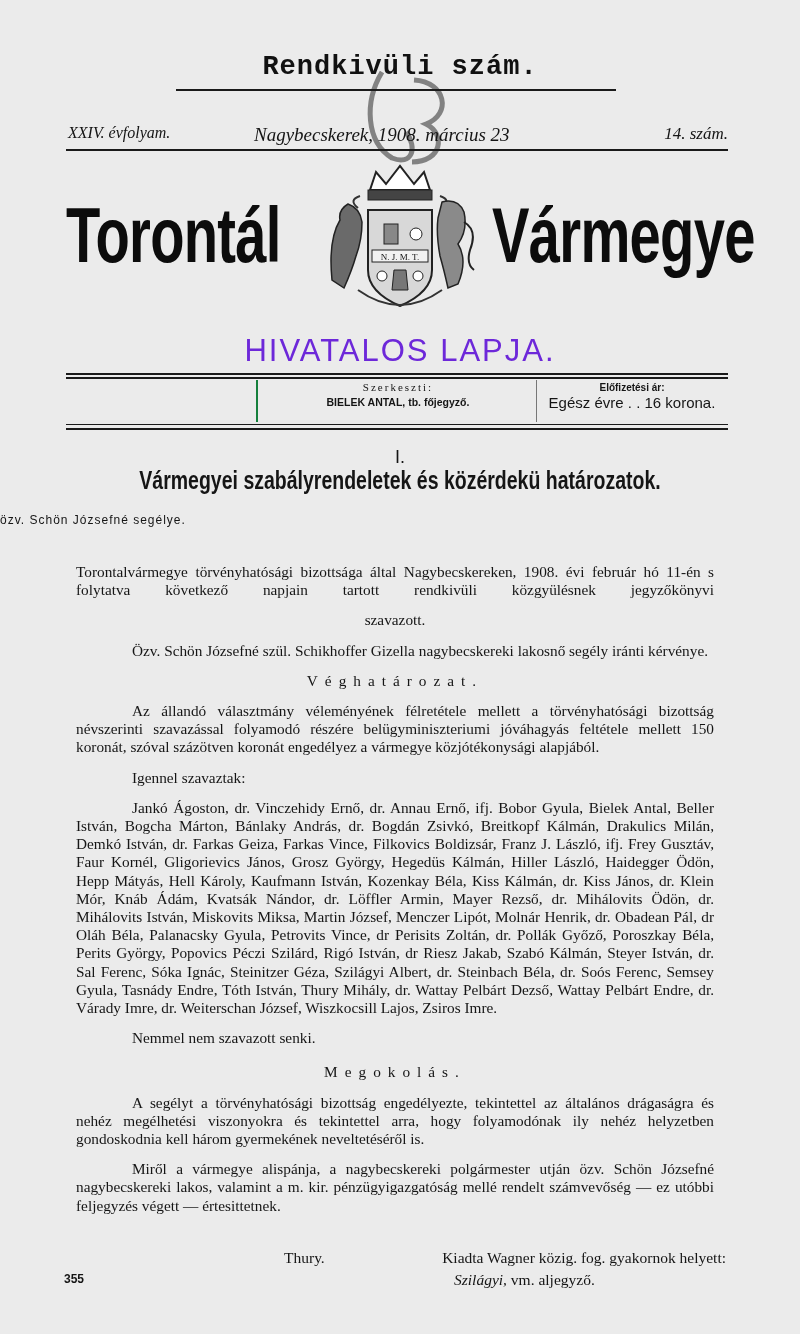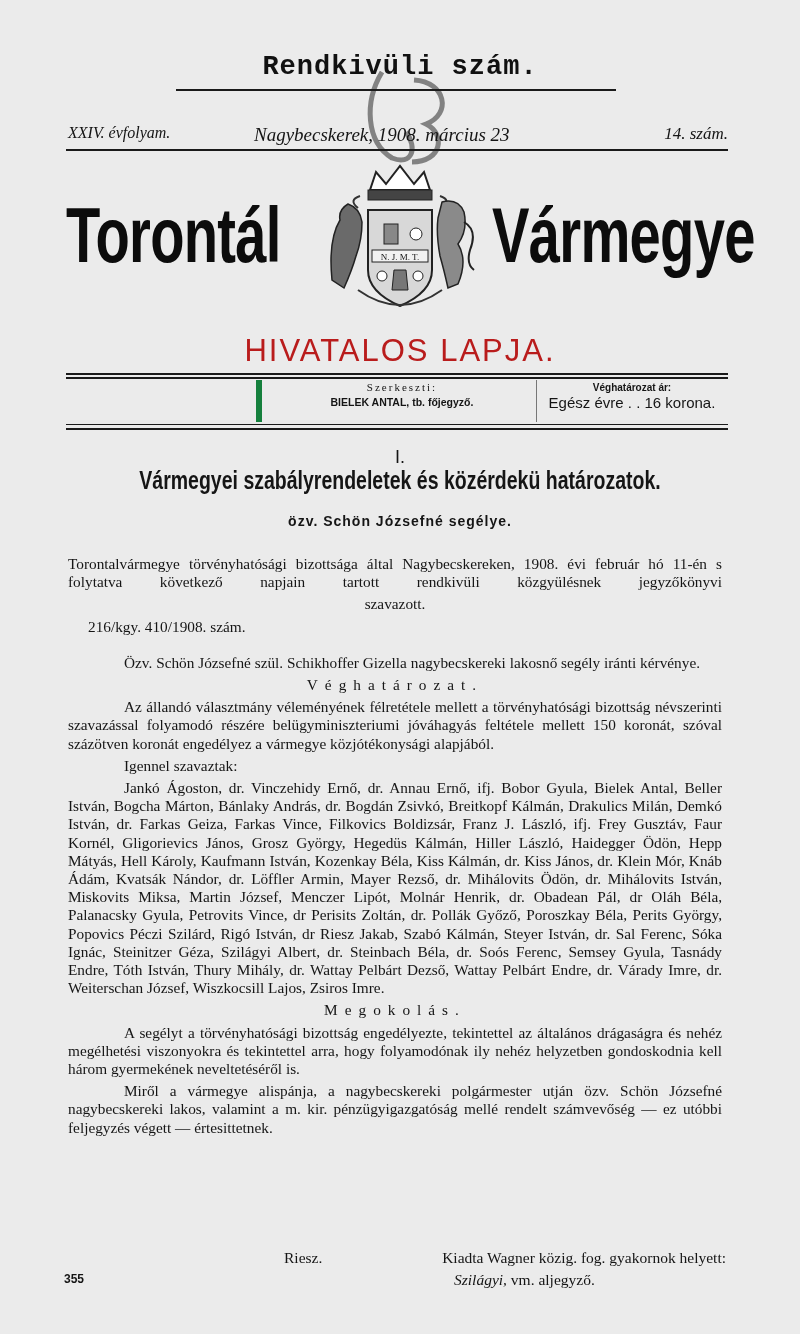--- a/index.html
+++ b/index.html
@@ -29,51 +29,51 @@
       top: 196px; font-family: "Liberation Sans", "DejaVu Sans", sans-serif;
       font-weight: bold; font-size: 78px; letter-spacing: -1px;
       transform: scaleX(0.72); transform-origin: left top; color: #0c0c0c;
       line-height: 1;
     }
     .mast-left { left: 66px; }
     .mast-right { left: 492px; }
     .subtitle {
       top: 333px; left: 0; width: 800px; text-align: center;
       font-family: "Liberation Sans", "DejaVu Sans", sans-serif;
-      font-size: 31px; letter-spacing: 2px; color: #b91c1c;
+      font-size: 31px; letter-spacing: 2px; color: #6d28d9;
     }
 
     .info-box { top: 380px; left: 66px; width: 660px; height: 42px; font-size: 11px; }
     .info-col { position: absolute; top: 0; height: 42px; text-align: center; line-height: 15px; }
     .info-col .t1 { display: block; }
     .info-col .t2 { display: block; font-family: "Liberation Sans", "DejaVu Sans", sans-serif; font-weight: bold; }
     .info-col.col1 { left: 0; width: 190px; }
     .info-col.col1 .t2 { letter-spacing: 2px; font-size: 10px; }
-    .info-col.col2 { left: 190px; width: 280px; border-left: 6px solid #15803d; }
+    .info-col.col2 { left: 190px; width: 280px; border-left: 2px solid #15803d; }
     .info-col.col2 .t1 { letter-spacing: 2px; }
     .info-col.col2 .t2 { font-size: 10.5px; }
     .info-col.col3 { left: 470px; width: 190px; border-left: 1px solid #777; }
     .info-col.col3 .t1 { font-family: "Liberation Sans", "DejaVu Sans", sans-serif; font-weight: bold; font-size: 10px; }
     .info-col.col3 .t2 { font-family: Liberation Sans, sans-serif; font-weight: normal; font-size: 15px; }
 
     .sec-num { top: 447px; left: 0; width: 800px; text-align: center; font-family: "Liberation Sans", sans-serif; font-size: 18px; }
     .sec-title {
       top: 466px; left: 0; width: 800px; text-align: center;
       font-family: "Liberation Sans", "DejaVu Sans", sans-serif; font-weight: bold; font-size: 25px;
       transform: scaleX(0.78); transform-origin: center top;
     }
     .sub-title {
-      top: 513px; left: 0; width: 800px; text-align: center;
-      font-family: "Liberation Sans", "DejaVu Sans", sans-serif; font-weight: bold; font-size: 14px; letter-spacing: 1px;
+      top: 513px; left: 0; width: 800px; 
+      font-family: "Liberation Sans", "DejaVu Sans", sans-serif; font-weight: normal; font-size: 12px; letter-spacing: 1px;
     }
 
     .body-text {
       left: 64px; width: 662px; font-size: 15.3px; line-height: 18.2px; text-align: justify;
     }
-    .body-text p { margin: 4px; }
+    .body-text p { margin: 12px; }
     .indent { text-indent: 56px; }
     .center { text-align: center; }
     .spaced { letter-spacing: 7px; }
     .small-indent { text-indent: 20px; }
 
     .footer { top: 1248px; left: 64px; width: 662px; font-size: 15.5px; line-height: 19px; }
     .footer .kmft { position: absolute; left: 220px; top: 0; }
     .footer .kiadta { position: absolute; right: 0; top: 0; margin-left: 44px; }
     .footer .pagenum { position: absolute; left: 0; top: 22px; font-weight: bold; font-family: "Liberation Sans", sans-serif; font-size: 12px; }
     .footer .sign { position: absolute; left: 390px; top: 22px; }
@@ -134,45 +134,45 @@
 
   <div class="abs rule" style="left:66px; top:373px; width:662px; height:2px;"></div>
   <div class="abs rule" style="left:66px; top:377px; width:662px; height:2px;"></div>
 
   <div class="abs info-box">
     <div class="info-col col2">
       <span class="t1">Szerkeszti:</span>
       <span class="t2">BIELEK ANTAL, tb. főjegyző.</span>
     </div>
     <div class="info-col col3">
-      <span class="t1">Véghatározat ár:</span>
+      <span class="t1">Előfizetési ár:</span>
       <span class="t2">Egész évre . . 16 korona.</span>
     </div>
   </div>
 
   <div class="abs rule" style="left:66px; top:424px; width:662px; height:1px;"></div>
   <div class="abs rule" style="left:66px; top:428px; width:662px; height:2px;"></div>
 
   <div class="abs sec-num">I.</div>
   <div class="abs sec-title">Vármegyei szabályrendeletek és közérdekü határozatok.</div>
   <div class="abs sub-title">özv. Schön Józsefné segélye.</div>
 
   <div class="abs body-text" style="top:551px;">
     <p style="text-align-last: justify;">Torontalvármegye törvényhatósági bizottsága által Nagybecskereken, 1908. évi február hó 11-én s folytatva következő napjain tartott rendkivüli közgyülésnek jegyzőkönyvi</p>
     <p class="center">szavazott.</p>
-    <p class="small-indent" style="margin-bottom:18px;">216/kgy. 410/1908. szám.</p>
     <p class="indent">Özv. Schön Józsefné szül. Schikhoffer Gizella nagybecskereki lakosnő segély iránti kérvénye.</p>
     <p class="center spaced">Véghatározat.</p>
     <p class="indent">Az állandó választmány véleményének félretétele mellett a törvényhatósági bizottság névszerinti szavazással folyamodó részére belügyminiszteriumi jóváhagyás feltétele mellett 150 koronát, szóval százötven koronát engedélyez a vármegye közjótékonysági alapjából.</p>
     <p class="indent">Igennel szavaztak:</p>
     <p class="indent">Jankó Ágoston, dr. Vinczehidy Ernő, dr. Annau Ernő, ifj. Bobor Gyula, Bielek Antal, Beller István, Bogcha Márton, Bánlaky András, dr. Bogdán Zsivkó, Breitkopf Kálmán, Drakulics Milán, Demkó István, dr. Farkas Geiza, Farkas Vince, Filkovics Boldizsár, Franz J. László, ifj. Frey Gusztáv, Faur Kornél, Gligorievics János, Grosz György, Hegedüs Kálmán, Hiller László, Haidegger Ödön, Hepp Mátyás, Hell Károly, Kaufmann István, Kozenkay Béla, Kiss Kálmán, dr. Kiss János, dr. Klein Mór, Knáb Ádám, Kvatsák Nándor, dr. Löffler Armin, Mayer Rezső, dr. Mihálovits Ödön, dr. Mihálovits István, Miskovits Miksa, Martin József, Menczer Lipót, Molnár Henrik, dr. Obadean Pál, dr Oláh Béla, Palanacsky Gyula, Petrovits Vince, dr Perisits Zoltán, dr. Pollák Győző, Poroszkay Béla, Perits György, Popovics Péczi Szilárd, Rigó István, dr Riesz Jakab, Szabó Kálmán, Steyer István, dr. Sal Ferenc, Sóka Ignác, Steinitzer Géza, Szilágyi Albert, dr. Steinbach Béla, dr. Soós Ferenc, Semsey Gyula, Tasnády Endre, Tóth István, Thury Mihály, dr. Wattay Pelbárt Dezső, Wattay Pelbárt Endre, dr. Várady Imre, dr. Weiterschan József, Wiszkocsill Lajos, Zsiros Imre.</p>
+    <p class="indent" style="margin-bottom:16px;">Nemmel nem szavazott senki.</p>
     <p class="center spaced">Megokolás.</p>
     <p class="indent">A segélyt a törvényhatósági bizottság engedélyezte, tekintettel az általános drágaságra és nehéz megélhetési viszonyokra és tekintettel arra, hogy folyamodónak ily nehéz helyzetben gondoskodnia kell három gyermekének neveltetéséről is.</p>
     <p class="indent">Miről a vármegye alispánja, a nagybecskereki polgármester utján özv. Schön Józsefné nagybecskereki lakos, valamint a m. kir. pénzügyigazgatóság mellé rendelt számvevőség — ez utóbbi feljegyzés végett — értesittetnek.</p>
   </div>
 
   <div class="abs footer">
-    <span class="kmft">Riesz.</span>
+    <span class="kmft">Thury.</span>
     <span class="kiadta">Kiadta Wagner közig. fog. gyakornok helyett:</span>
     <span class="pagenum">355</span>
     <span class="sign"><i>Szilágyi,</i> <span>vm. aljegyző.</span></span>
   </div>
 </div>
 
 </body></html>

